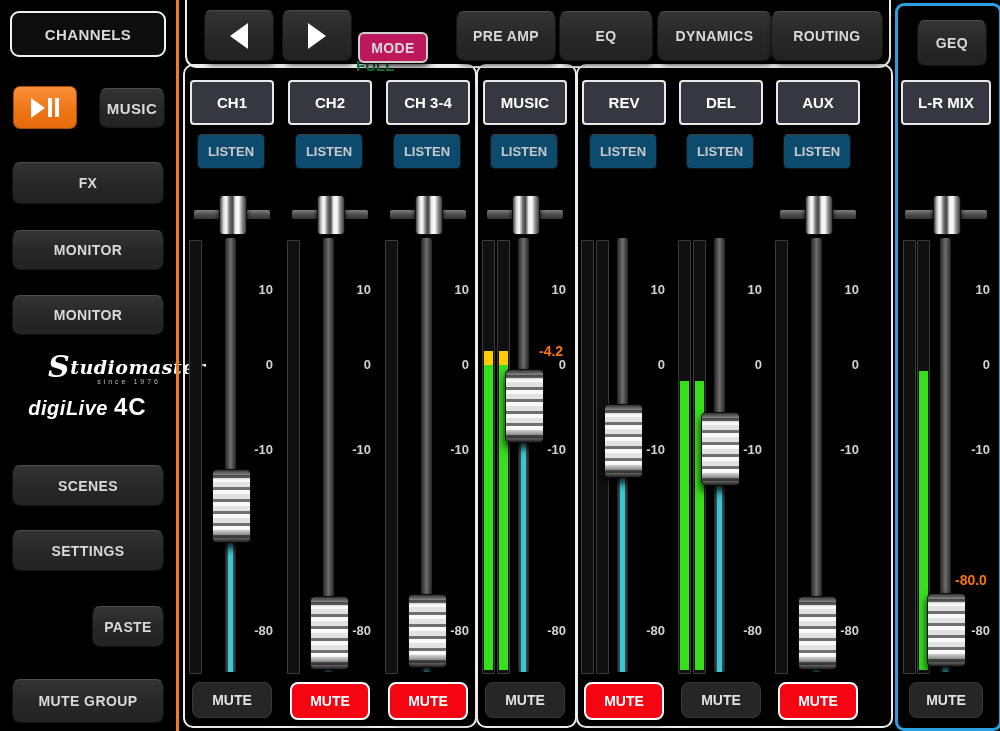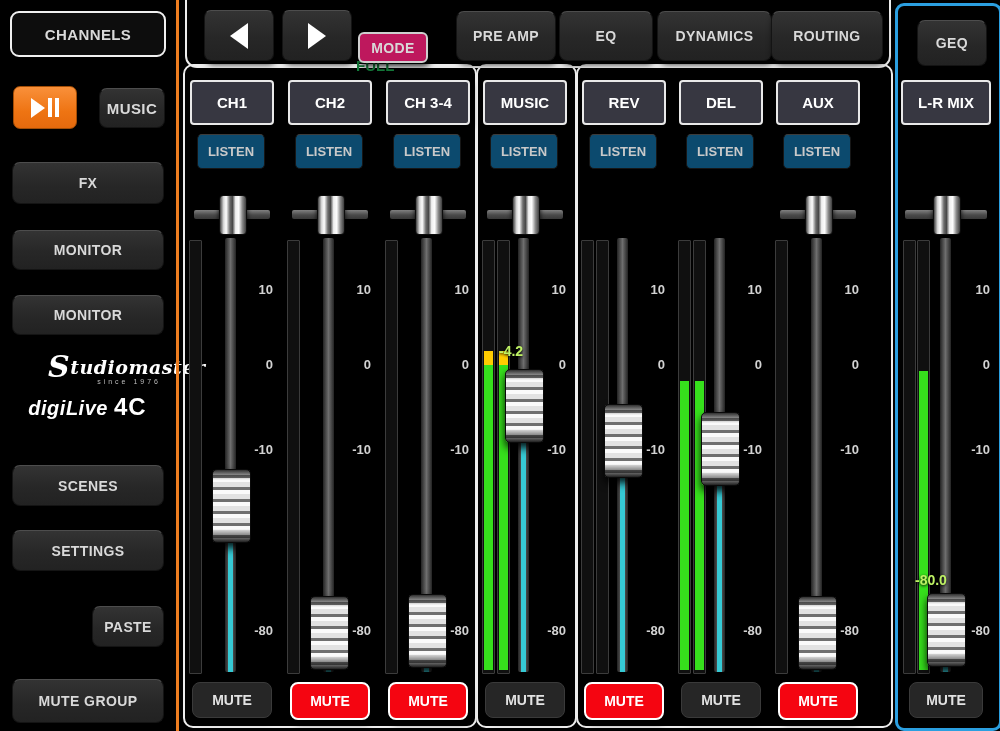--- a/index.html
+++ b/index.html
@@ -88,21 +88,21 @@
   .ftrack{position:absolute;top:238px;left:37px;width:11px;bottom:59px;border-radius:2px;
        background:linear-gradient(90deg,#232323,#6e6e6e 50%,#232323);cursor:pointer;}
   .ffill{position:absolute;left:40px;width:5px;bottom:59px;background:#36c9d4;}
   .fknob{position:absolute;left:24px;width:37px;height:72px;border-radius:5px;border:1px solid #0a0a0a;
        box-shadow:0 5px 9px rgba(0,0,0,.9);cursor:grab;
        background:linear-gradient(180deg,rgba(25,25,25,.88) 0%,rgba(120,120,120,0) 14%,rgba(255,255,255,0) 82%,rgba(15,15,15,.92) 100%),
                   repeating-linear-gradient(180deg,#e2e2e2 0 5px,#6f6f6f 5px 8px,#fafafa 8px 12px);}
   .tick{position:absolute;right:3px;width:40px;text-align:right;color:#d2d2d2;
        font-size:13px;font-weight:bold;}
   .t10{top:282px;padding-left:36px;} .t0{top:357px;} .tm10{top:442px;} .tm80{top:623px;}
-  .fval{position:absolute;color:#bef264;font-weight:bold;font-size:14px;text-shadow:0 1px 3px #000;}
+  .fval{position:absolute;color:#f97316;font-weight:bold;font-size:14px;text-shadow:0 1px 3px #000;padding-left:40px;}
   .mute{position:absolute;top:682px;left:4px;right:4px;height:34px;border-radius:8px;background:#262626;
        border:1px solid #3a3a3a;display:flex;align-items:center;justify-content:center;
        color:#e2e2e2;font-weight:bold;font-size:14px;box-shadow:2px 3px 6px rgba(0,0,0,.85);cursor:pointer;}
   .mute.on{background:#f50511;border:2px solid #fff;color:#fff;}
 </style>
 </head>
 <body>
 
 <div id="app">
 

